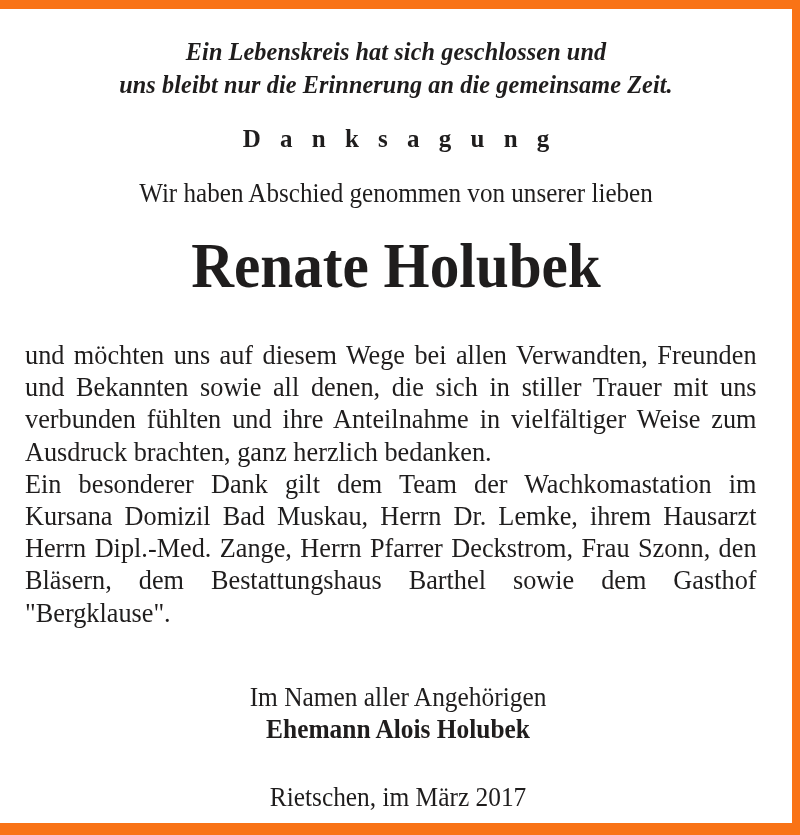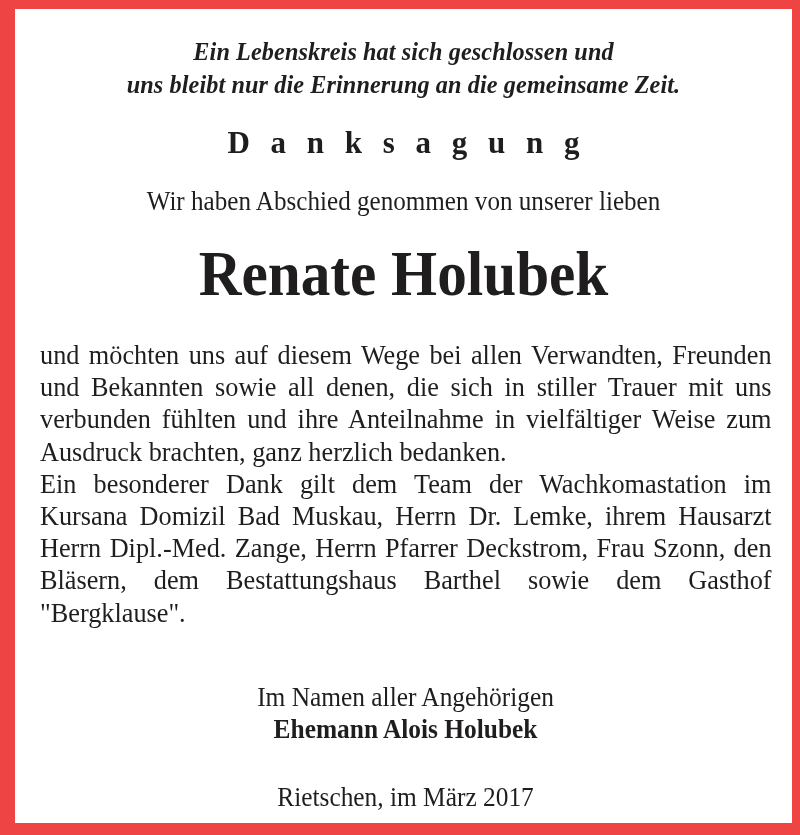--- a/index.html
+++ b/index.html
@@ -13,22 +13,22 @@
     height: 835px;
     overflow: hidden;
     font-family: "Liberation Serif", "DejaVu Serif", serif;
   }
 
   
   .notice-frame {
     box-sizing: border-box;
     width: 800px;
     height: 835px;
-    background: #ef4444;
-    padding: 9px 8px 12px 15px;
+    background: #f97316;
+    padding: 9px 8px 12px 0;
   }
   .notice-inner {
     box-sizing: border-box;
     width: 100%;
     height: 100%;
     background: #ffffff;
     position: relative;
     color: #1f1d1d;
   }
 
@@ -44,21 +44,21 @@
     padding-top: 26px;
     transform: scaleX(0.95);
     transform-origin: center top;
   }
   .verse-line { display: block; white-space: nowrap; }
 
   
   .danksagung {
     text-align: center;
     font-weight: 700;
-    font-size: 31px;
+    font-size: 25px;
     letter-spacing: 6.5px;
     text-indent: 6.5px;
     margin: 0;
     padding-top: 24px;
   }
 
   
   .lead-in {
     text-align: center;
     font-size: 27px;

